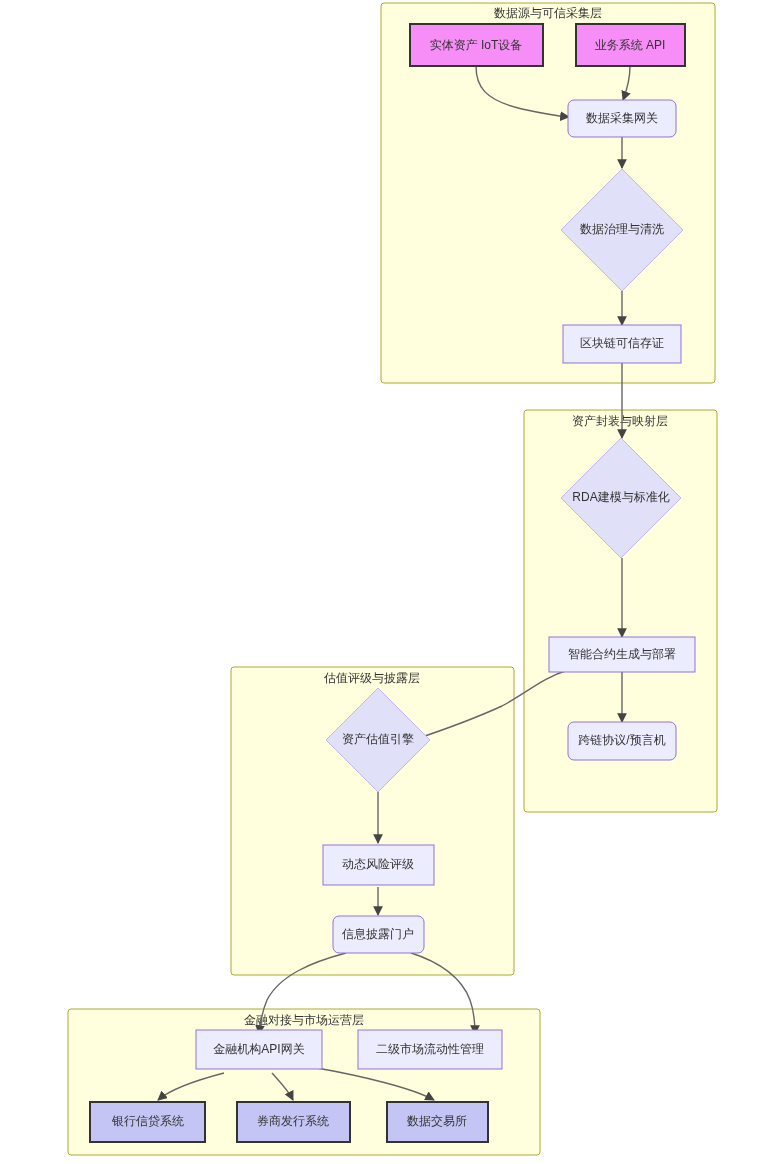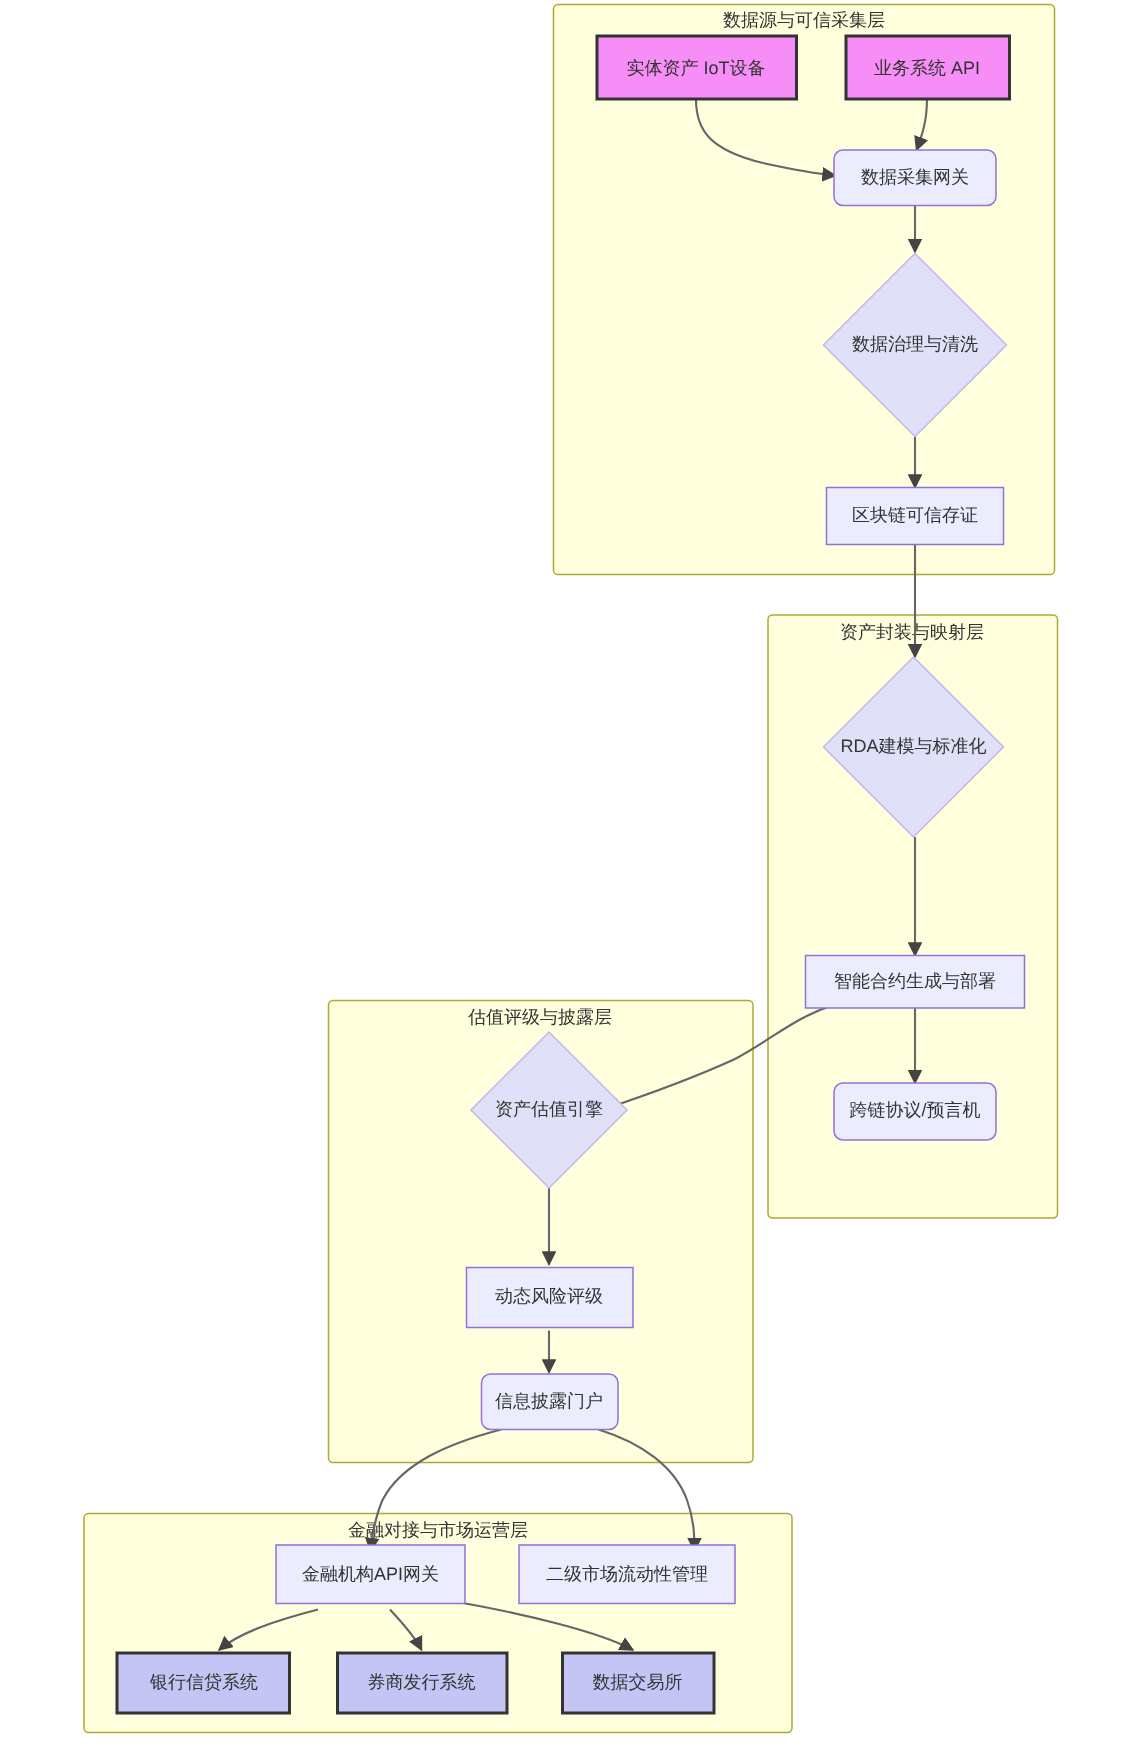--- a/index.html
+++ b/index.html
@@ -10,20 +10,21 @@
   body {
     width: 760px;
     height: 1164px;
     font-family: "Liberation Sans", "DejaVu Sans", sans-serif;
     overflow: hidden;
   }
   #flow-root {
     position: relative;
     width: 600px;
     height: 1164px;
+    margin-left: 12px;
   }
   svg#flow-svg {
     display: block;
     width: 760px;
     height: 1164px;
   }
   .cluster-rect {
     fill: #ffffde;
     stroke: #aaaa33;
     stroke-width: 1px;

